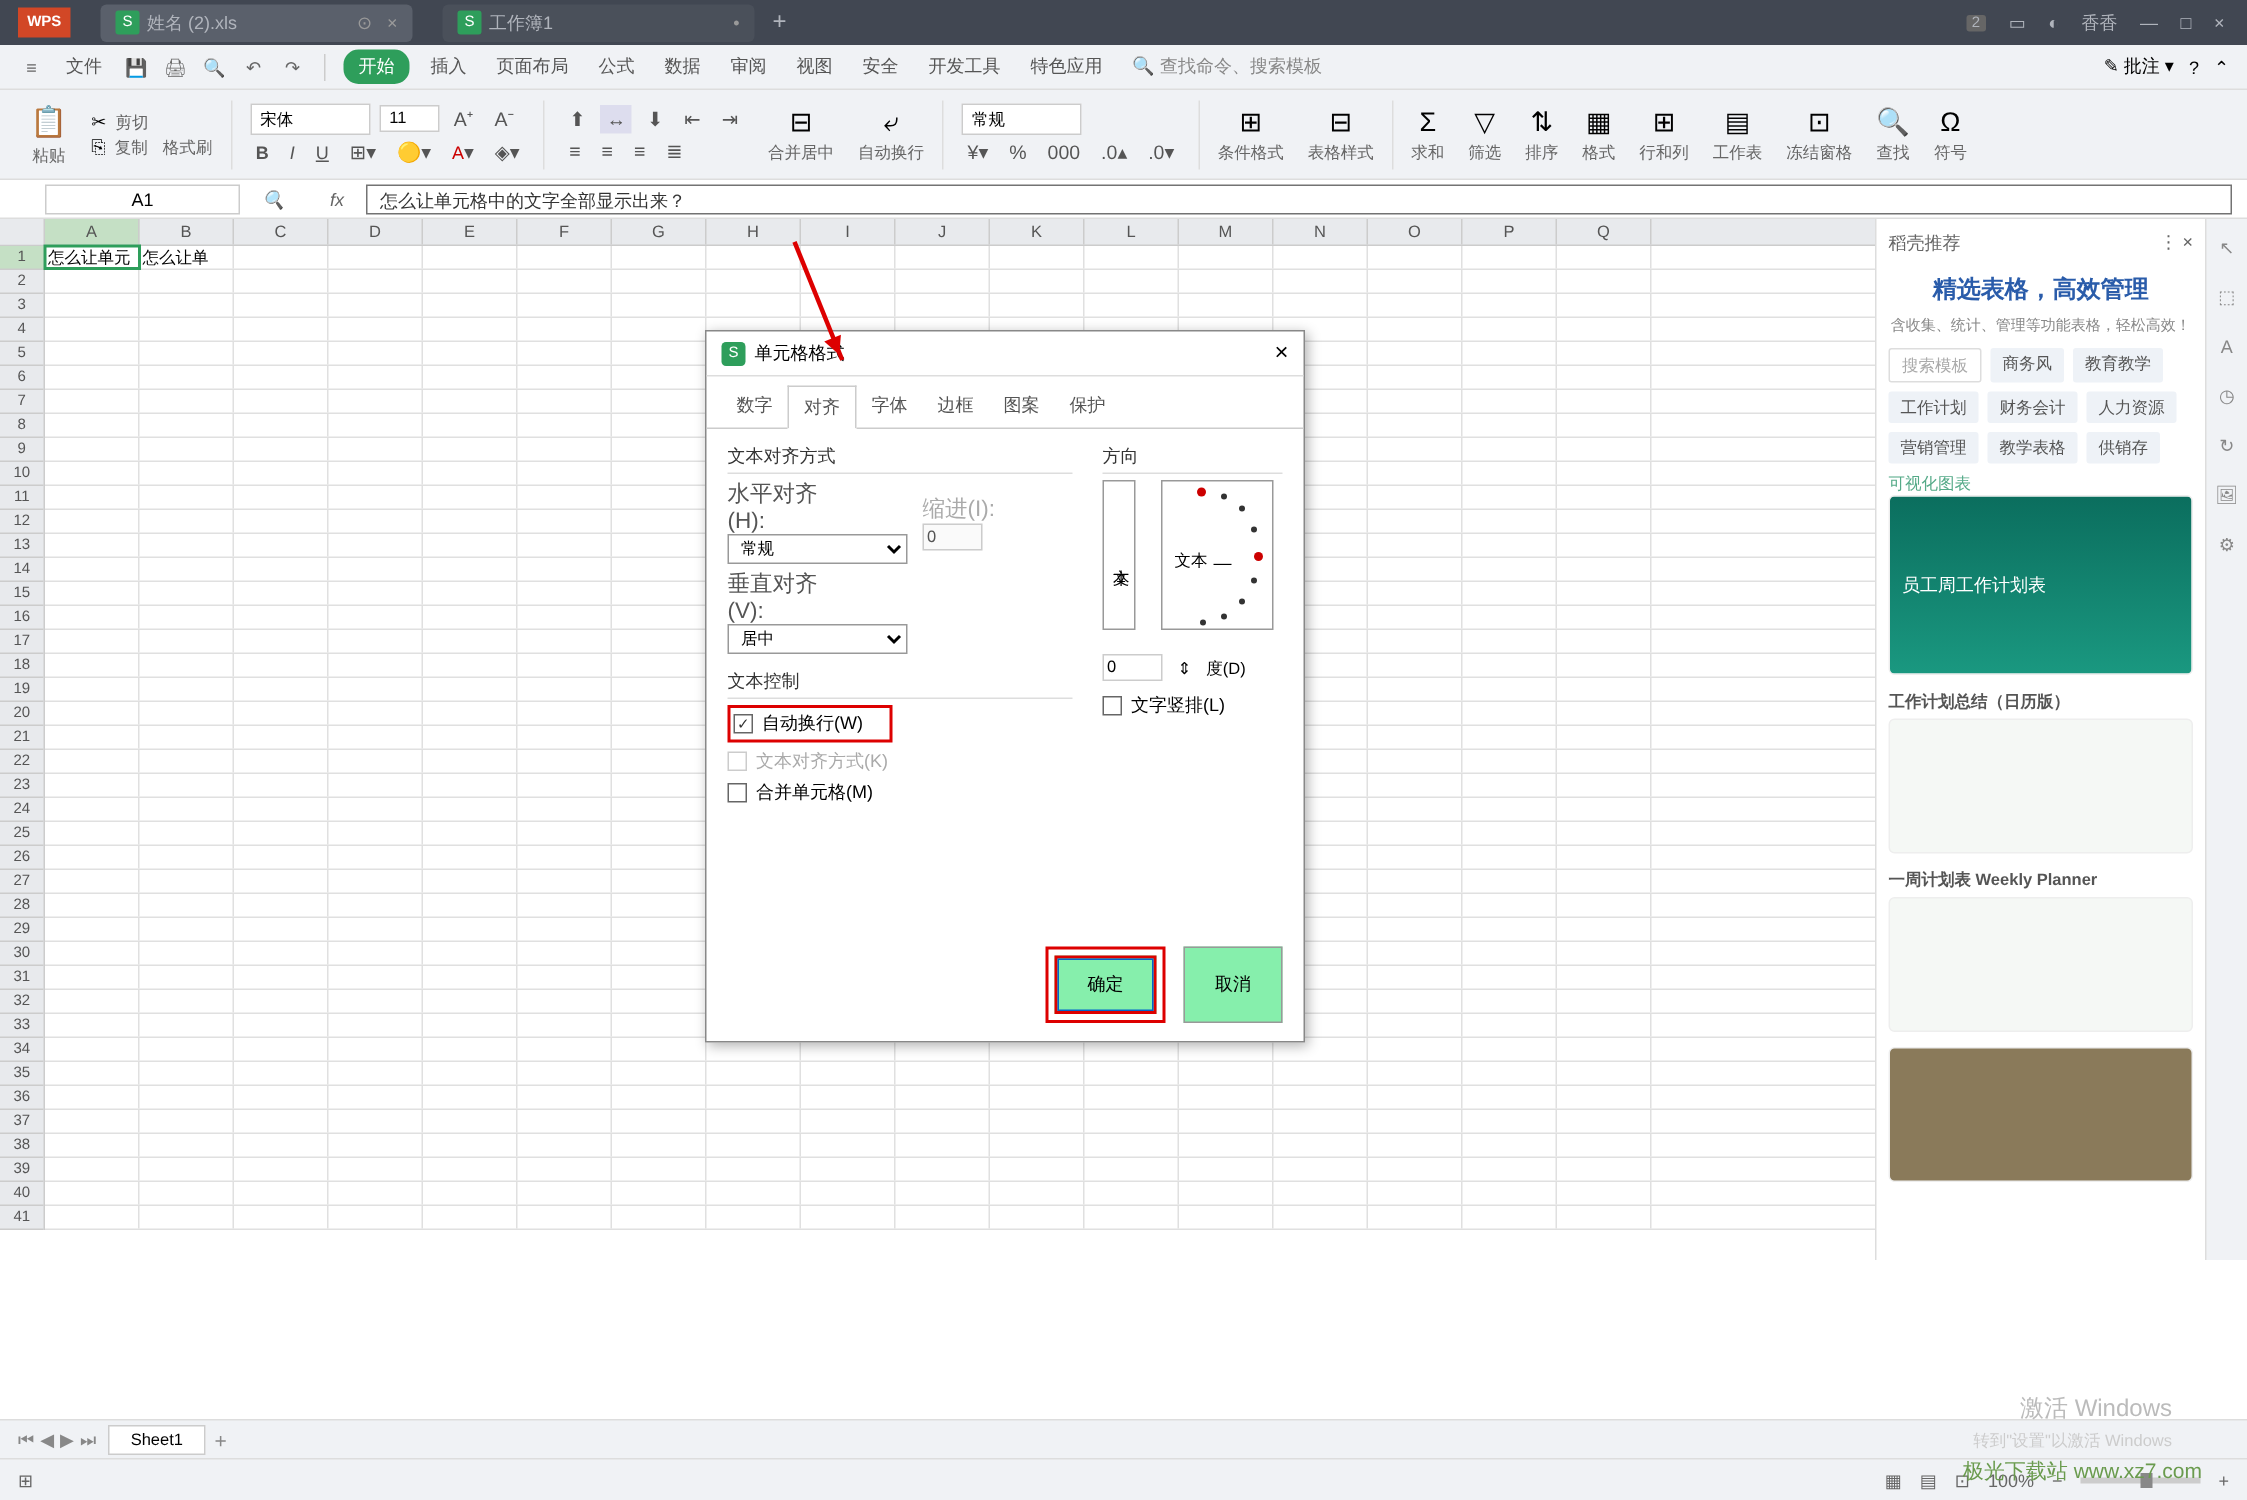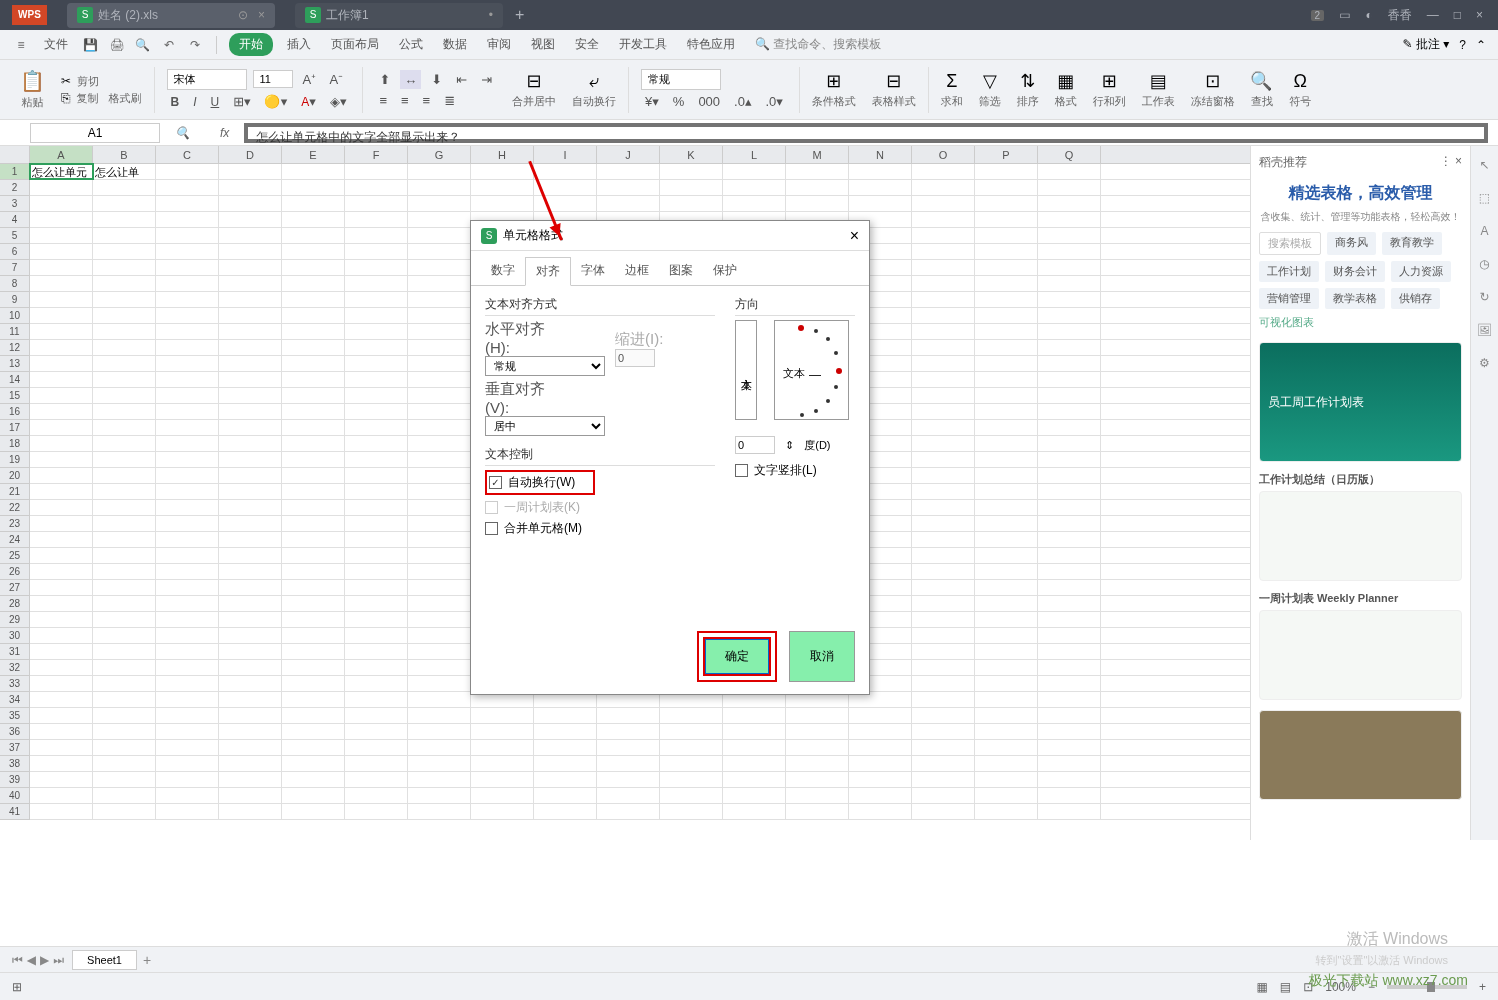--- a/index.html
+++ b/index.html
@@ -23,21 +23,21 @@
 .toolbar{height:60px;background:#f0f2f5;display:flex;align-items:center;padding:0 12px;border-bottom:1px solid #ddd}
 .tb-group{display:flex;flex-direction:column;align-items:center;gap:2px;padding:0 8px}
 .tb-group-row{display:flex;align-items:center;gap:6px}
 .tb-label{font-size:11px;color:#666}
 .tb-sep{width:1px;height:46px;background:#ddd;margin:0 4px}
 .tb-btn{padding:2px 4px;cursor:pointer;color:#555;font-size:13px}
 .font-sel{border:1px solid #ccc;padding:2px 6px;font-size:11px;min-width:80px;background:#fff}
 .namebox-row{height:26px;background:#fff;display:flex;align-items:center;border-bottom:1px solid #ddd}
 .namebox{width:130px;border:1px solid #ccc;padding:2px 6px;margin-left:30px;text-align:center;background:#fff}
 .fx-icon{margin:0 15px;color:#666;font-style:italic}
-.formula-bar{flex:1;border:4px solid #737373;padding:2px 8px;height:20px;color:#333;margin-right:10px}
+.formula-bar{flex:1;border:1px solid #737373;padding:2px 8px;height:20px;color:#333;margin-right:10px}
 .main-area{display:flex;height:694px}
 .sheet-area{flex:1;position:relative;overflow:hidden}
 .col-headers{height:18px;display:flex;background:#e8eaed;border-bottom:1px solid #ccc}
 .corner{width:30px;border-right:1px solid #ccc;background:#e8eaed}
 .col-h{border-right:1px solid #ccc;text-align:center;font-size:11px;color:#555;line-height:18px;width:63px}
 .col-h.sel{background:#c5e0c5}
 .row-area{display:flex}
 .row-headers{width:30px;background:#e8eaed;border-right:1px solid #ccc}
 .row-h{height:16px;border-bottom:1px solid #ccc;text-align:center;font-size:10px;color:#555;line-height:16px}
 .row-h.sel{background:#c5e0c5}
@@ -46,21 +46,21 @@
 .grid-row{height:16px;border-bottom:1px solid #e0e0e0;display:flex}
 .grid-cell{width:63px;border-right:1px solid #e0e0e0;font-size:11px;line-height:16px;overflow:hidden;white-space:nowrap;padding:0 2px}
 .cell-a1{outline:2px solid #2e9e5b;outline-offset:-1px}
 .right-panel{width:220px;background:#fff;border-left:1px solid #ddd;padding:8px;overflow:hidden}
 .rp-title{font-size:12px;color:#666;padding-bottom:6px;display:flex;justify-content:space-between}
 .rp-heading{font-size:16px;font-weight:bold;color:#2a5caa;text-align:center;margin:6px 0}
 .rp-sub{font-size:10px;color:#888;text-align:center;margin-bottom:8px}
 .rp-tags{display:flex;flex-wrap:wrap;gap:6px;margin-bottom:6px}
 .rp-tag{background:#eef2f7;padding:3px 8px;border-radius:2px;font-size:11px;color:#555}
 .rp-tag.input{border:1px solid #ddd;background:#fff;color:#aaa}
-.rp-link{font-size:11px;color:#5a8;margin-bottom:12px;display:block}
+.rp-link{font-size:11px;color:#5a8;margin-bottom:0;display:block}
 .rp-card{border:1px solid #eee;margin-bottom:10px;background:#f5f8f5;height:120px;border-radius:4px;padding:8px;font-size:10px;color:#888;display:flex;flex-direction:column;justify-content:center}
 .rp-card-title{font-size:11px;color:#555;margin-bottom:4px;font-weight:bold}
 .side-toolbar{width:28px;background:#f0f2f5;border-left:1px solid #ddd;display:flex;flex-direction:column;align-items:center;gap:15px;padding-top:10px}
 .side-icon{width:18px;height:18px;color:#888;cursor:pointer;display:flex;align-items:center;justify-content:center}
 .dialog{position:absolute;left:470px;top:220px;width:400px;height:475px;background:#fff;border:1px solid #888;box-shadow:2px 2px 8px rgba(0,0,0,0.3)}
 .dlg-title{height:30px;display:flex;align-items:center;padding:0 10px;border-bottom:1px solid #ddd}
 .dlg-title-icon{width:16px;height:16px;background:#2e9e5b;border-radius:3px;margin-right:6px;color:#fff;text-align:center;line-height:16px;font-size:10px}
 .dlg-close{margin-left:auto;font-size:16px;cursor:pointer}
 .dlg-tabs{display:flex;padding:6px 10px 0;gap:0;border-bottom:1px solid #ccc}
 .dlg-tab{padding:5px 10px;cursor:pointer;font-size:12px;color:#555}
@@ -1211,21 +1211,21 @@
         </div>
       </div>
       <div class="fieldset">
         <div class="fs-legend">文本控制</div>
         <div class="chk-row red-box" style="padding:2px;width:110px">
           <span class="chk checked"></span>
           <span>自动换行(W)</span>
         </div>
         <div class="chk-row" style="color:#aaa">
           <span class="chk" style="border-color:#ccc"></span>
-          <span>一周计划表(K)</span>
+          <span>文本对齐方式(K)</span>
         </div>
         <div class="chk-row">
           <span class="chk"></span>
           <span>合并单元格(M)</span>
         </div>
       </div>
     </div>
     <div class="dlg-right">
       <div class="fs-legend">方向</div>
       <div style="display:flex;gap:17px">

